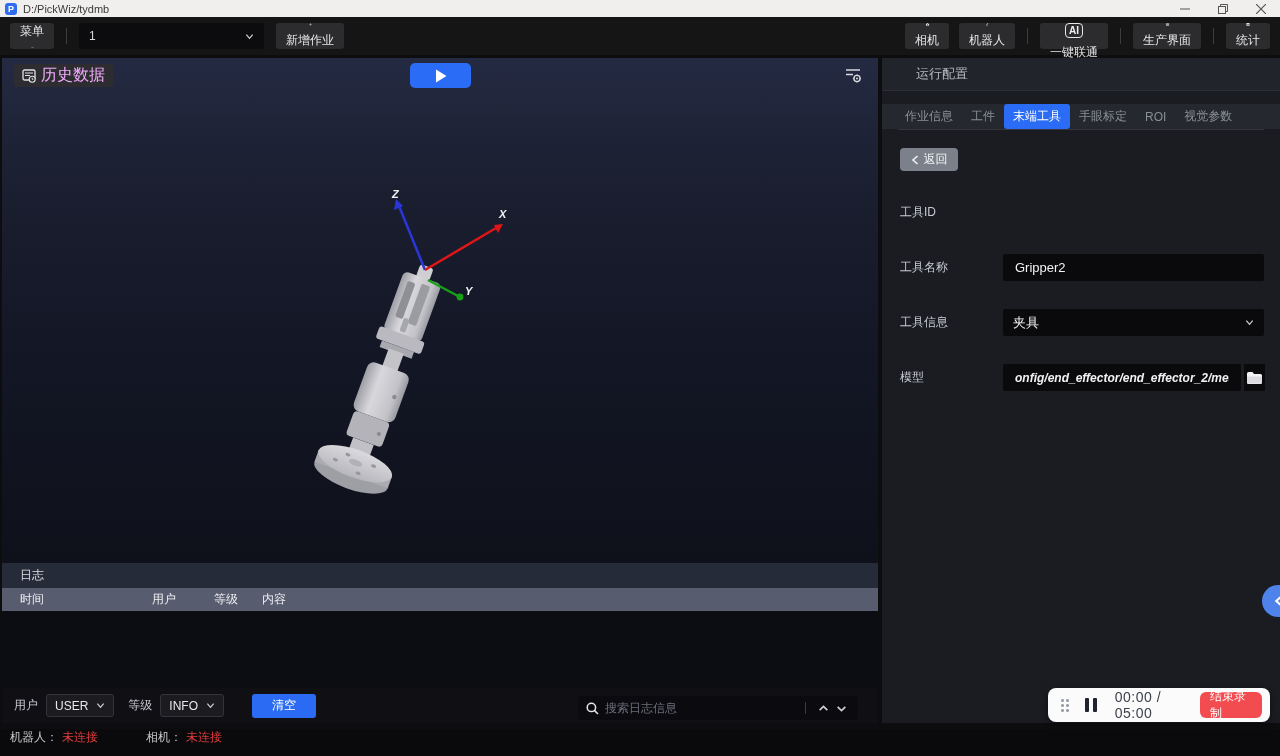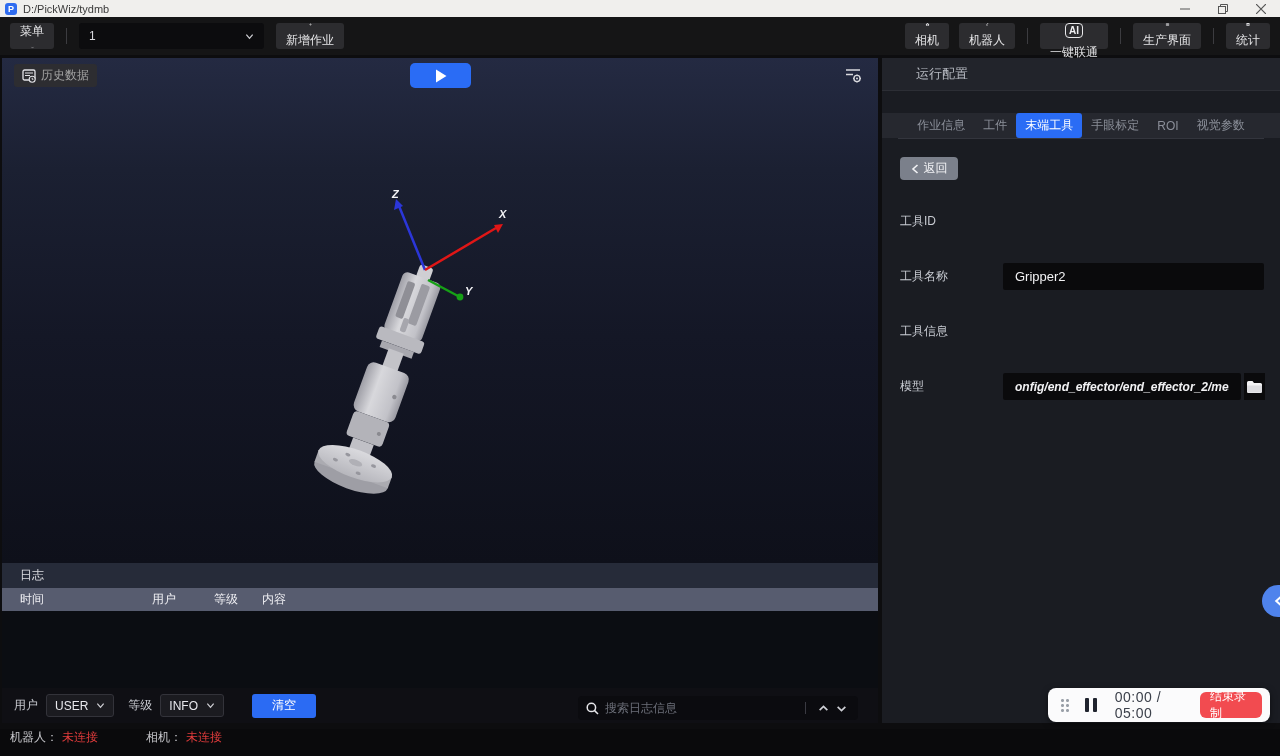--- a/index.html
+++ b/index.html
@@ -20,21 +20,21 @@
   .tb-btn { height:26px; background:#2c2c2f; border-radius:3px; color:#e6e6e8; font-size:12px; display:flex; align-items:center; padding:0 10px; gap:6px; cursor:default;flex-direction:column; }
   .tb-sep { width:1px; height:16px; background:#3c3c40; margin:0 12px; }
   .tb-select { height:26px; background:#0c0c0e; border-radius:3px; color:#d8d8dc; font-size:12px; display:flex; align-items:center; padding:0 10px; }
   .chev { width:9px; height:9px; }
   .ai-badge { border:1.5px solid #e8e8ea; border-radius:4px; color:#f0f0f2; font-size:10px; font-weight:bold; padding:1px 3px; }
   .spacer { flex:1; }
 
   
   .viewport { position:absolute; left:2px; top:58px; width:876px; height:505px;
     background:linear-gradient(180deg,#242a42 0%,#1b2032 22%,#141726 55%,#0e101a 100%); }
-  .vp-history { position:absolute; left:12px; top:6px; height:23px; background:#2d2d31; border-radius:3px; display:flex; align-items:center; gap:5px; padding:0 8px; color:#a3a3a3; font-size:12px; }
+  .vp-history { position:absolute; left:12px; top:6px; height:23px; background:#2d2d31; border-radius:3px; display:flex; align-items:center; gap:5px; padding:0 8px; color:#f0abfc; font-size:16px; }
   .vp-play { position:absolute; left:408px; top:5px; width:61px; height:25px; background:#2a6cf5; border-radius:5px; display:flex; align-items:center; justify-content:center; }
   .vp-settings { position:absolute; right:16px; top:8px; width:18px; height:18px; color:#d9d9de; }
 
   
   .logpanel { position:absolute; left:2px; top:563px; width:876px; height:160px; background:#0b0d12; }
   .log-title { height:25px; background:#262b39; display:flex; align-items:center; padding-left:18px; color:#dcdde2; font-size:12px; }
   .log-head { height:23px; background:#575c6f; display:flex; align-items:center; color:#f0f0f4; font-size:12px; }
   .lh-time { padding-left:18px; width:150px; }
   .lh-user { width:62px; }
   .lh-level { width:48px; }
@@ -46,21 +46,21 @@
   .lc-clear { width:64px; height:24px; background:#2b6bf3; border-radius:3px; color:#fff; font-size:12px; display:flex; align-items:center; justify-content:center; margin-left:14px; }
   .searchbar { position:absolute; left:578px; top:696px; width:280px; height:24px; background:#0b0b0f; border-radius:4px; display:flex; align-items:center; padding:0 8px; }
   .search-input { flex:1; background:transparent; border:0; outline:0; color:#d8d8dc; font-size:12px; margin-left:6px; }
   .search-input::placeholder { color:#6b6e78; }
   .search-div { width:1px; height:12px; background:#3a3a42; margin:0 8px; }
   .search-nav { width:18px; height:18px; display:flex; align-items:center; justify-content:center; color:#cfd0d6; }
 
   
   .rpanel { position:absolute; left:882px; top:58px; width:398px; height:665px; background:#1a1c22; }
   .rp-header { height:33px; background:#22242b; border-bottom:1px solid #2c2e35; display:flex; align-items:center; padding-left:34px; color:#b7bac2; font-size:13px; }
-  .rp-tabs { margin-top:22px; height:25px; background:#26282f; display:flex; align-items:center; justify-content:center; padding:0 14px; }
+  .rp-tabs { margin-top:13px; height:25px; background:#26282f; display:flex; align-items:center; justify-content:flex-start; padding:0 14px; }
   .rp-tab { color:#8a8e98; font-size:12px; padding:4px 9px; border-radius:3px; white-space:nowrap; }
   .rp-tab.active { background:#2a6cf5; color:#fff; }
   .rp-divider { height:1px; background:#33353d; margin:0 16px; }
   .rp-back { margin:18px 0 0 18px; width:58px; height:23px; background:#7b808b; border-radius:4px; display:flex; align-items:center; justify-content:center; gap:5px; color:#f2f2f5; font-size:12px; }
   .rp-section { margin:18px 0 0 18px; color:#c8cbd2; font-size:13px; }
   .rp-row { position:relative; margin-top:28px; height:27px; display:flex; align-items:center; }
   .rp-label { position:absolute; left:18px; color:#c8cbd2; font-size:12px; }
   .rp-input { position:absolute; left:121px; width:261px; height:27px; background:#0a0a0c; border:0; outline:0; border-radius:2px; color:#f2f2f4; font-size:13px; padding:0 12px; font-family:"Liberation Sans","DejaVu Sans",sans-serif; }
   .rp-selectbox { position:absolute; left:121px; width:261px; height:27px; background:#0a0a0c; border-radius:2px; display:flex; align-items:center; padding:0 10px; color:#f2f2f4; font-size:13px; }
   .rp-selectbox .chev { margin-left:auto; }
@@ -330,20 +330,26 @@
     <div class="rp-row">
       <span class="rp-label">工具ID</span>
       <span class="rp-label" style="left:121px;"></span>
     </div>
     <div class="rp-row">
       <span class="rp-label">工具名称</span>
       <input class="rp-input" value="Gripper2" style="">
     </div>
     <div class="rp-row">
       <span class="rp-label">工具信息</span>
+      <div class="rp-selectbox">
+        <span>夹具</span>
+        <svg class="chev" width="11" height="11" viewBox="0 0 10 10">
+            <path d="M1.5 3 L5 7 L8.5 3" fill="none" stroke="#cfcfd4" stroke-width="1.4"></path>
+          </svg>
+      </div>
     </div>
     <div class="rp-row">
       <span class="rp-label">模型</span>
       <input class="rp-input model-input" value="onfig/end_effector/end_effector_2/mesh.ply" style="">
       <div class="folder-btn">
         <svg width="17" height="14" viewBox="0 0 17 14">
             <path d="M1 2.5 a1.5 1.5 0 0 1 1.5-1.5 h4 l1.5 2 h6.5 a1.5 1.5 0 0 1 1.5 1.5 v7 a1.5 1.5 0 0 1 -1.5 1.5 h-12 a1.5 1.5 0 0 1 -1.5 -1.5 z" fill="#f2f2f4"></path>
             <path d="M1 5.5 h15 v5.5 a1.5 1.5 0 0 1 -1.5 1.5 h-12 a1.5 1.5 0 0 1 -1.5 -1.5 z" fill="#dcdce0"></path>
           </svg>
       </div>

